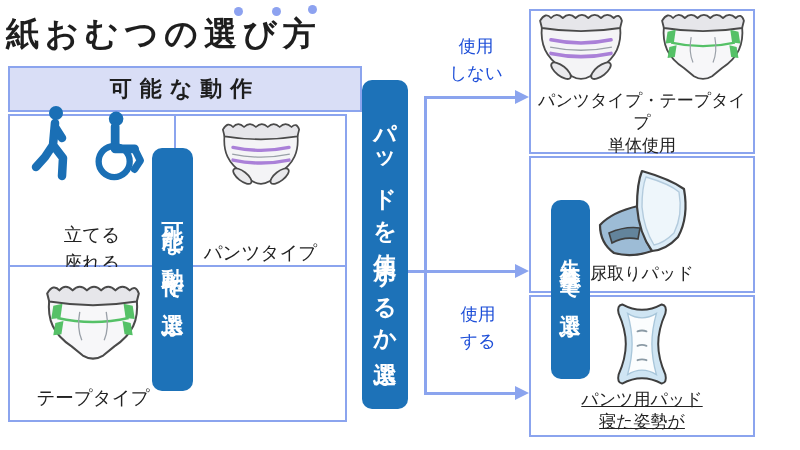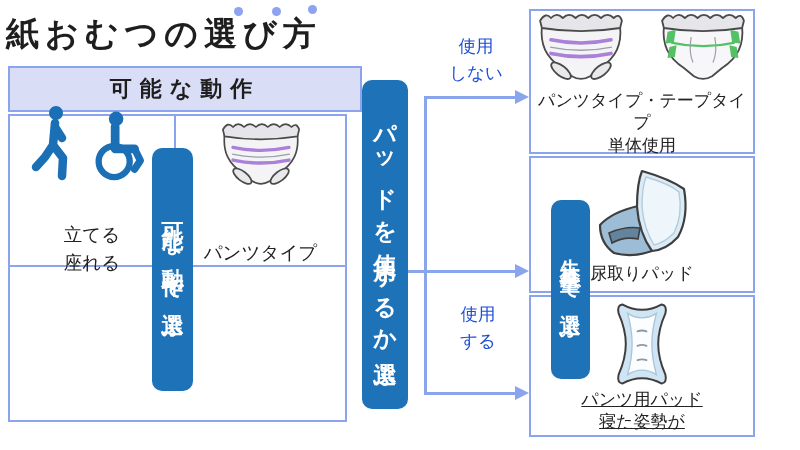--- a/index.html
+++ b/index.html
@@ -124,20 +124,26 @@
     </div>
 
     <div class="cell bb">
       <svg width="112" height="94" viewBox="0 0 110 92">
         <use href="#pants-diaper"></use>
       </svg>
       <div class="product-label">パンツタイプ</div>
     </div>
 
 
+    <div class="cell">
+      <svg width="112" height="94" viewBox="0 0 110 92">
+        <use href="#tape-diaper"></use>
+      </svg>
+      <div class="product-label">テープタイプ</div>
+    </div>
   </div>
 
   <div class="vbanner vb1">可能な動作で選ぶ</div>
   <div class="vbanner vb2">パッドを使用するか選ぶ</div>
   <div class="vbanner vb3">失禁量で選ぶ</div>
 
   <div class="vline" style="left:424px;top:96px;height:297px"></div>
   <div class="hline" style="left:424px;top:95.5px;width:92px"></div>
   <div class="arrowhead" style="left:515px;top:89.5px"></div>
   <div class="hline" style="left:407px;top:269.5px;width:109px"></div>

